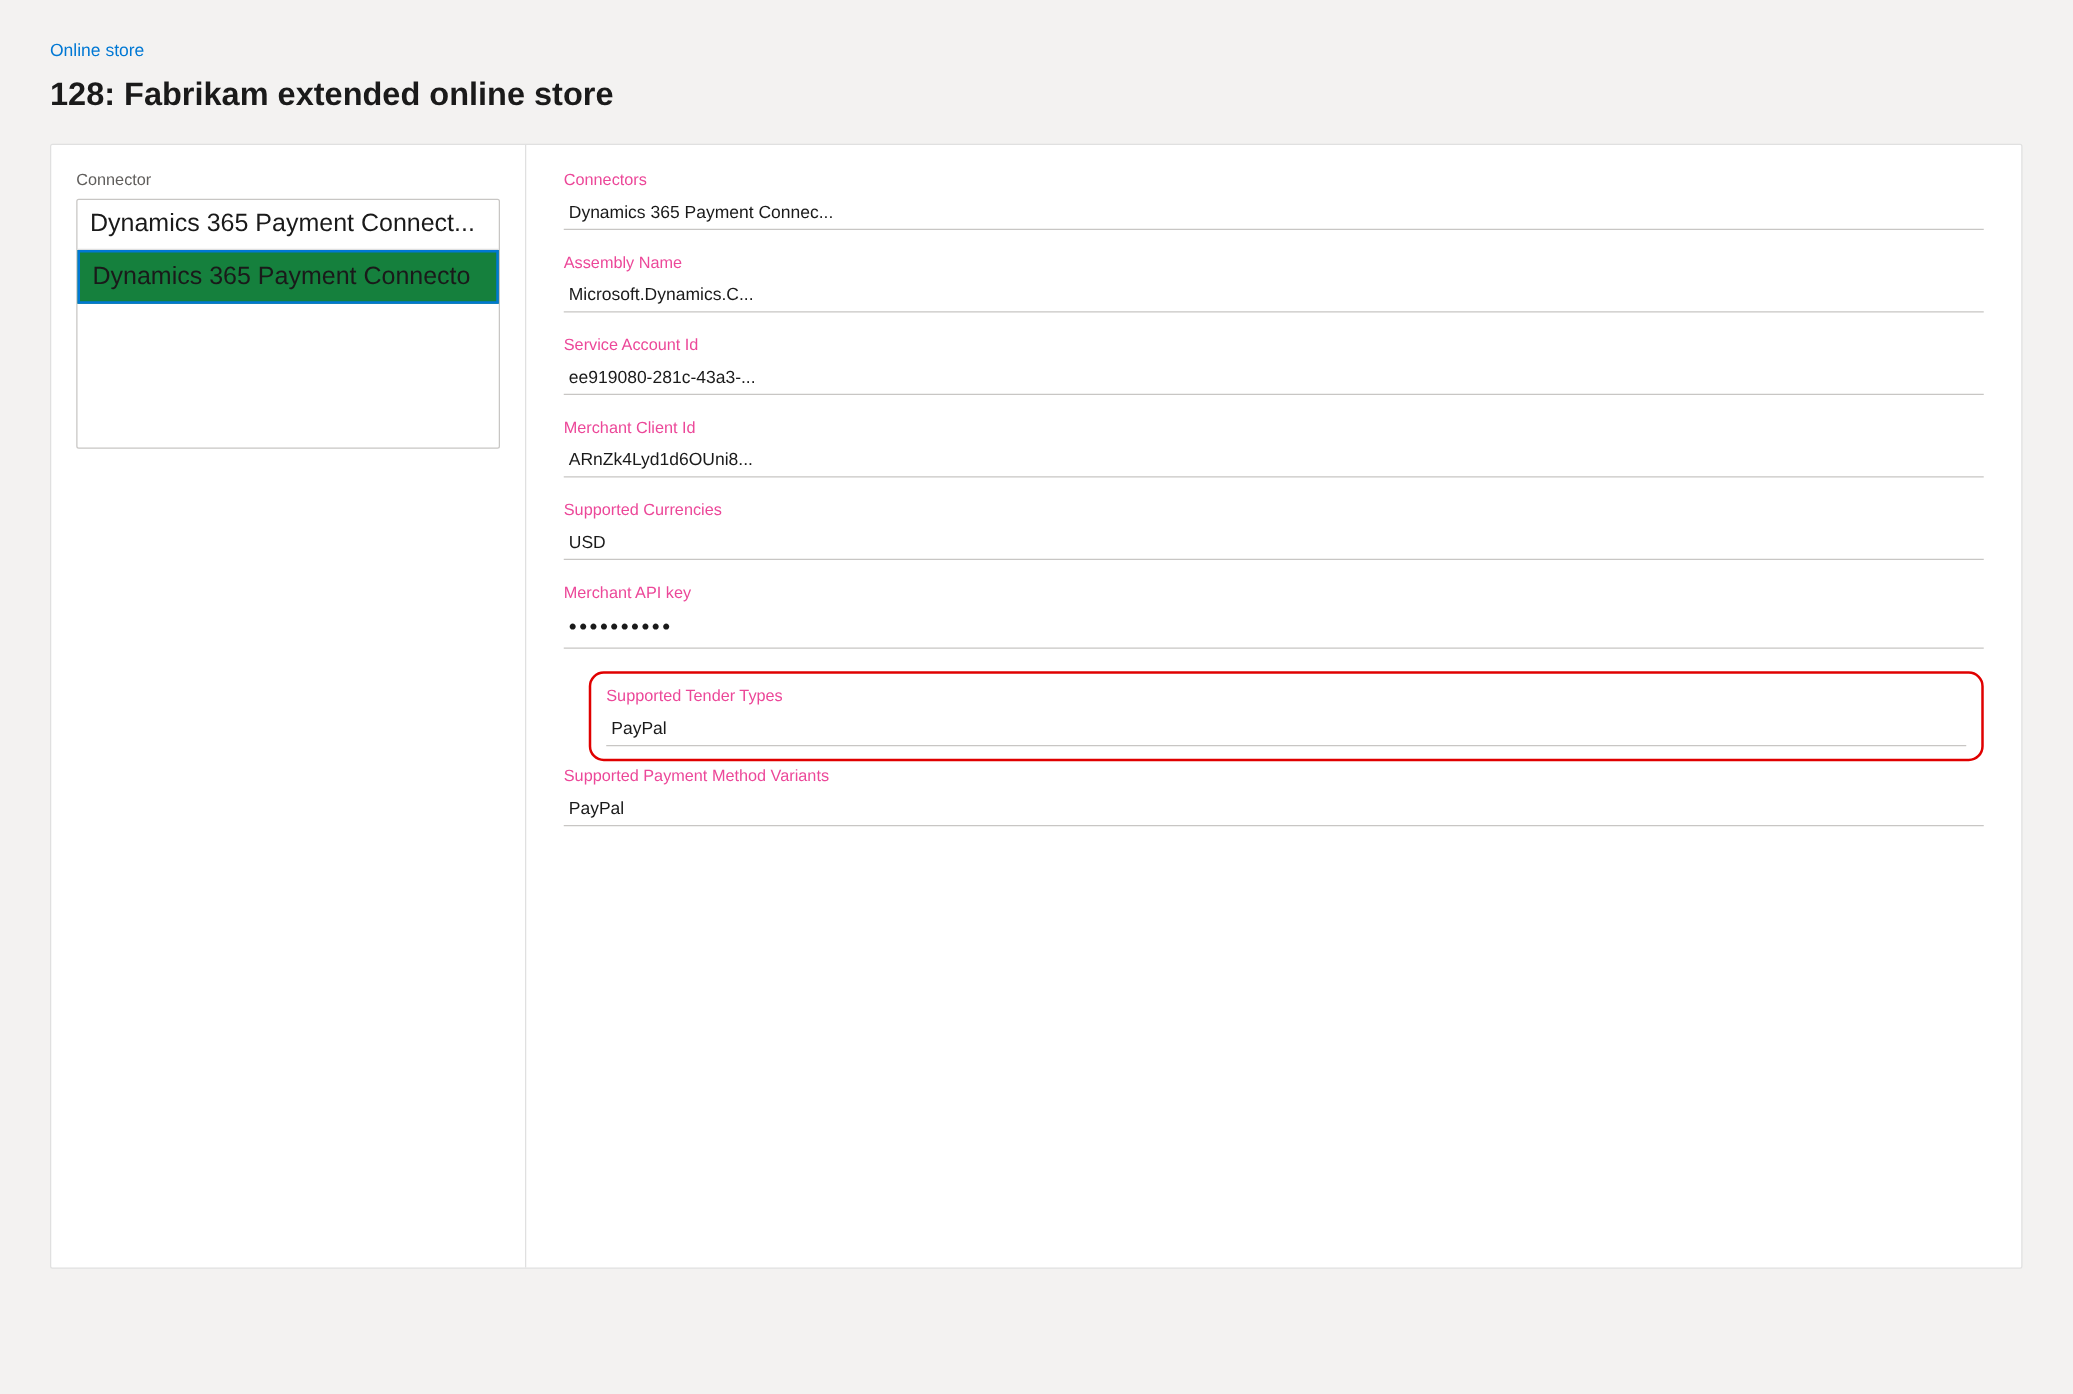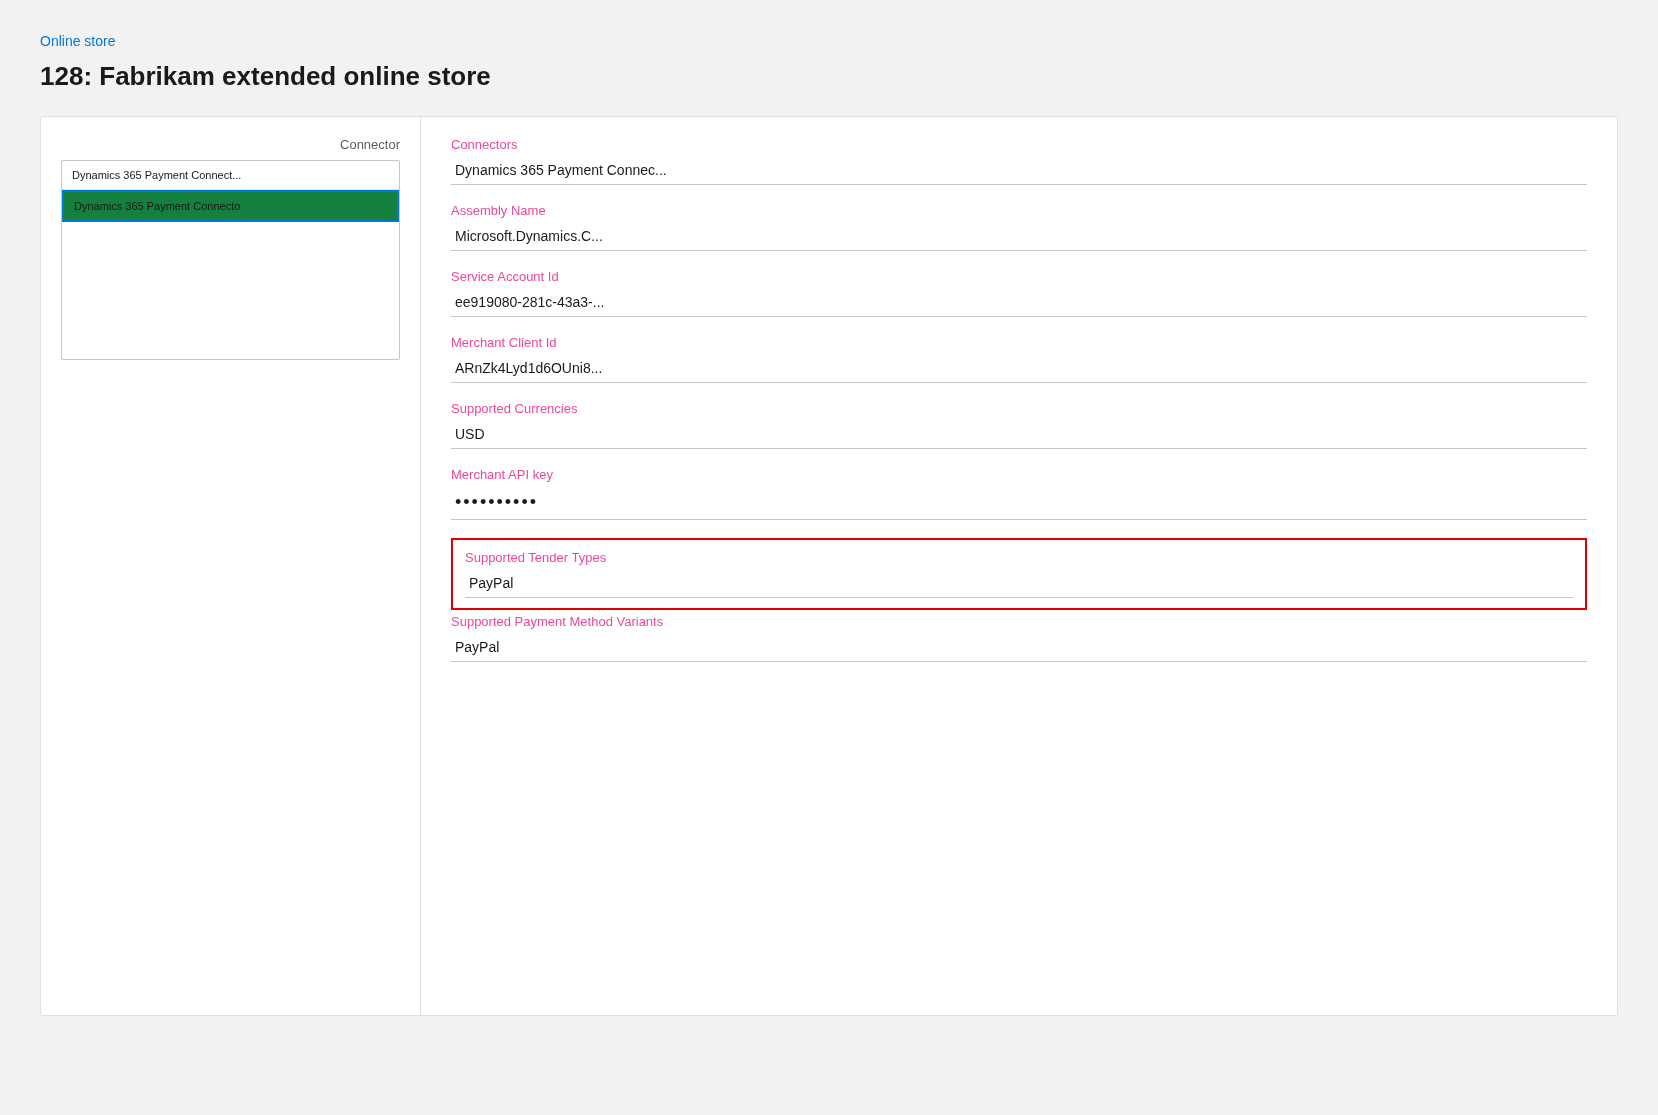--- a/index.html
+++ b/index.html
@@ -55,21 +55,20 @@
     .right-panel {
       flex: 1;
       padding: 20px 30px;
     }
 
     .panel-label {
       font-size: 13px;
       color: #605e5c;
       margin-bottom: 8px;
       font-weight: 400;
-      text-align: right;
     }
 
     .field-label {
       font-size: 13px;
       color: #ec4899;
       margin-bottom: 6px;
       font-weight: 400;
     }
 
     .field-value {
@@ -81,44 +80,45 @@
     }
 
     .list-container {
       border: 1px solid #c8c6c4;
       border-radius: 2px;
       min-height: 200px;
     }
 
     .list-item {
       padding: 8px 10px;
-      font-size: 11px;
+      font-size: 20px;
       color: #1a1a1a;
       border-bottom: 1px solid #e0e0e0;
       cursor: pointer;
     }
 
     .list-item:last-child {
       border-bottom: none;
     }
 
     .list-item.selected {
       border: 2px solid #0078d4;
       background-color: #15803d;
     }
 
     .field-group {
       margin-bottom: 4px;
     }
 
     .highlighted-box {
       border: 2px solid #e00000;
-      border-radius: 0;
+      border-radius: 12px;
       padding: 10px 12px;
       margin-bottom: 4px;
+      margin-left: 20px;
     }
 
     .highlighted-box .field-label {
       margin-bottom: 6px;
     }
 
     .highlighted-box .field-value {
       margin-bottom: 0;
     }
 

